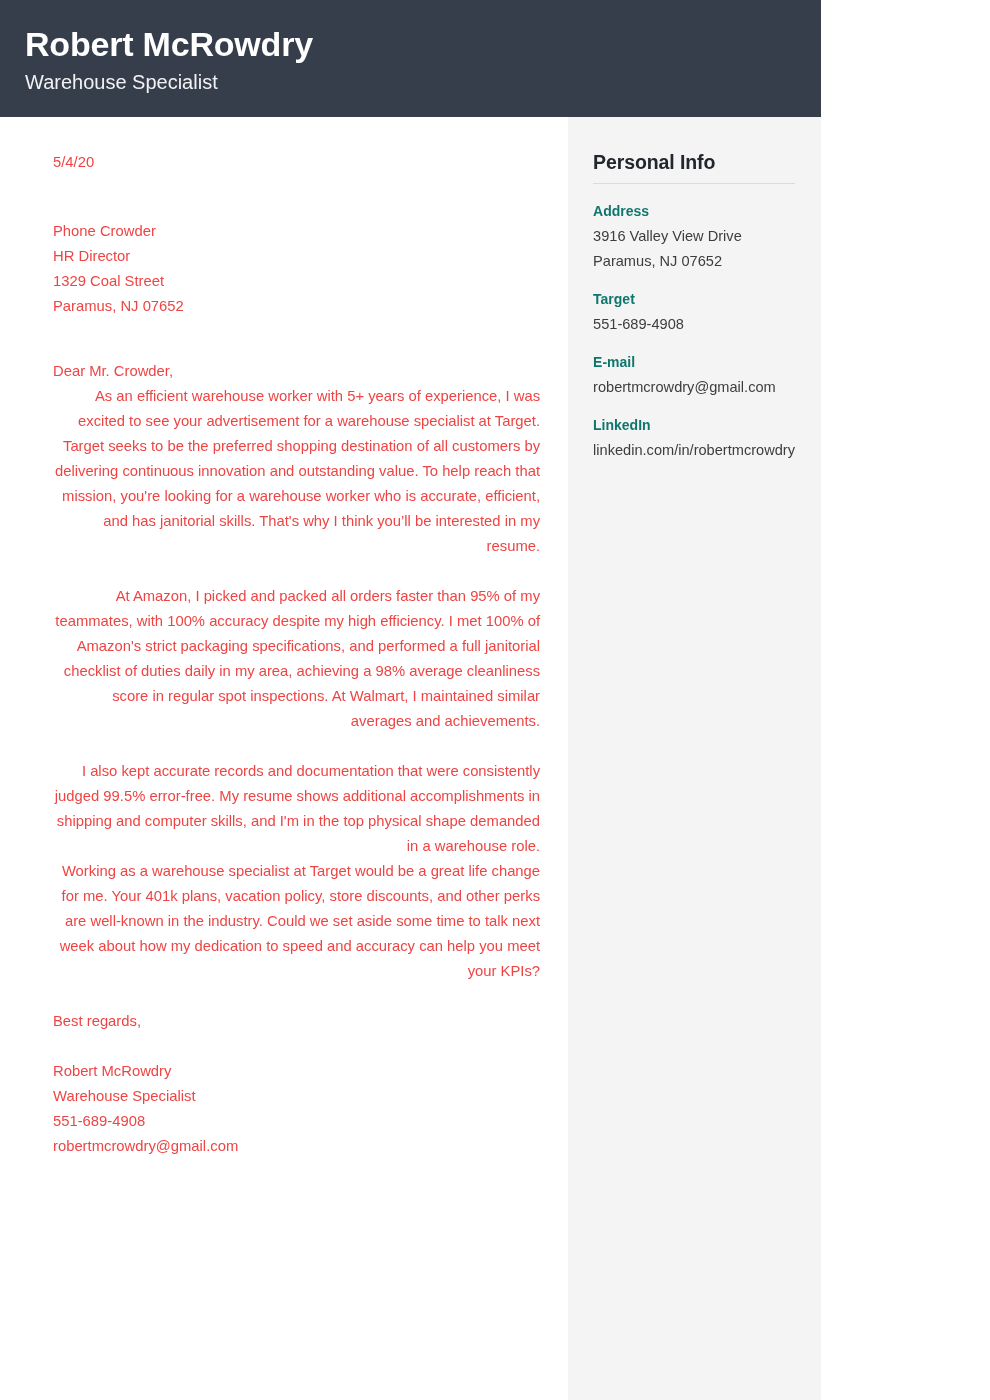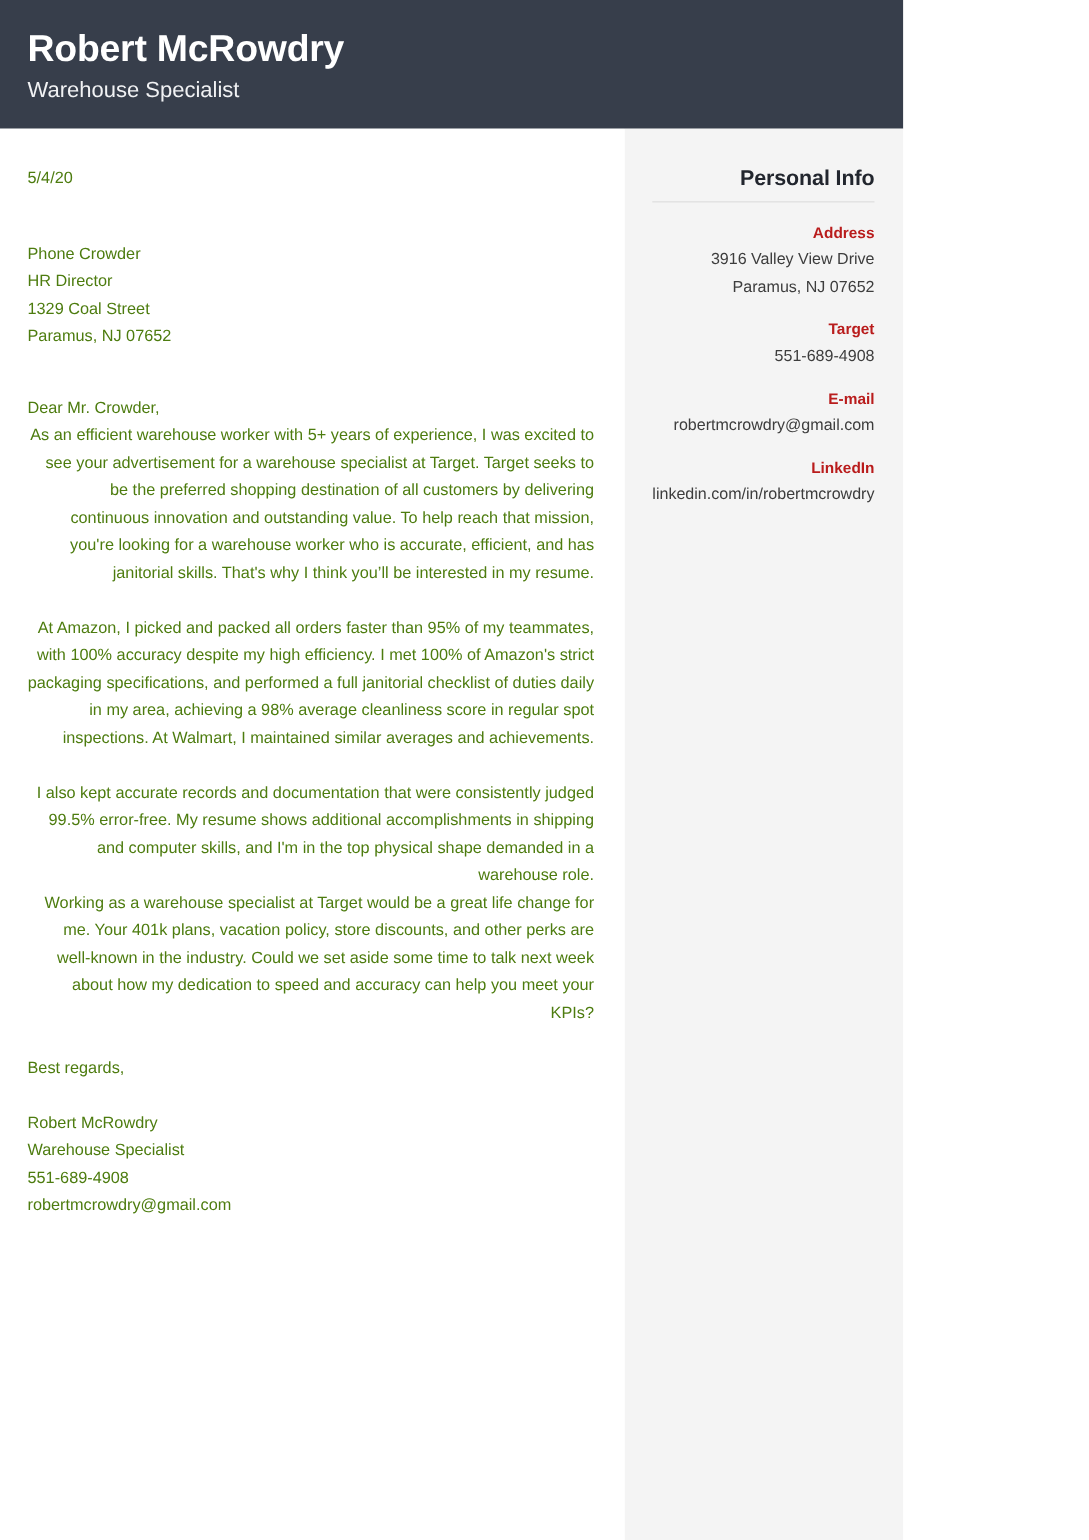--- a/index.html
+++ b/index.html
@@ -59,28 +59,28 @@
     box-sizing: border-box;
     background: #ffffff;
     padding: 33px 28px 0 25px;
   }
 
   .sidebar {
     width: 297px;
     box-sizing: border-box;
     background: #f4f4f4;
     padding: 33px 26px 0 25px;
-    text-align: right;
   }
 
   
   .letter-text {
-    color: #4d7c0f;
+    color: #ef4444;
     font-size: 14.8px;
     line-height: 25px;
+    margin-left: 28px;
   }
   .date {
     margin: 0 0 44px 0;
   }
   .addr-block {
     margin: 0 0 40px 0;
   }
   .addr-block div { white-space: pre; }
 
   .salutation {
@@ -109,21 +109,21 @@
   }
   .side-rule {
     height: 1px;
     background: #dcdcdc;
     margin: 0 0 16px 0;
   }
   .side-group {
     margin: 0 0 14px 0;
   }
   .side-label {
-    color: #b91c1c;
+    color: #0f766e;
     font-size: 14px;
     font-weight: bold;
     line-height: 22px;
     margin: 0 0 2px 0;
   }
   .side-value {
     color: #3d3d3d;
     font-size: 14.6px;
     line-height: 25px;
   }

